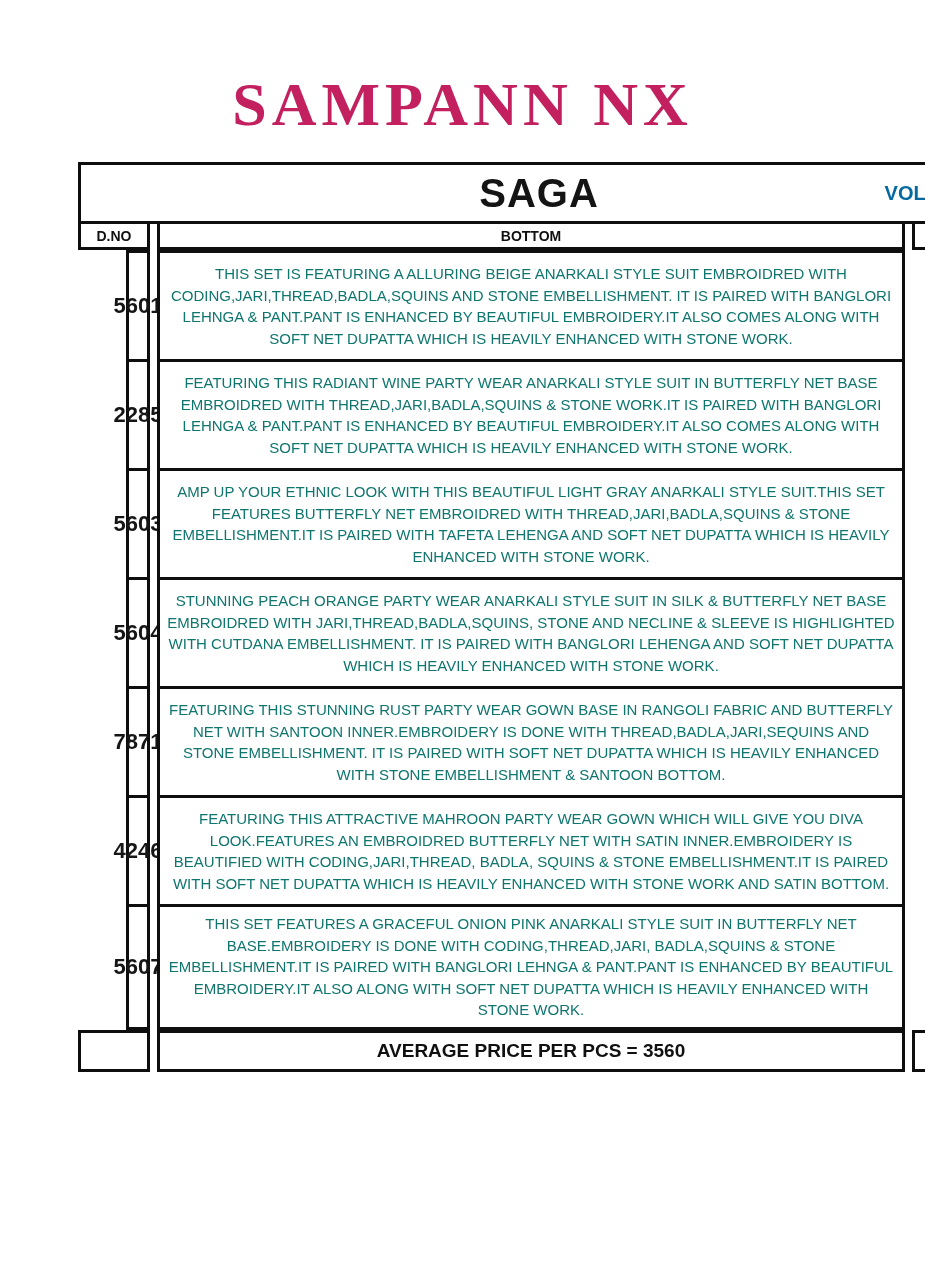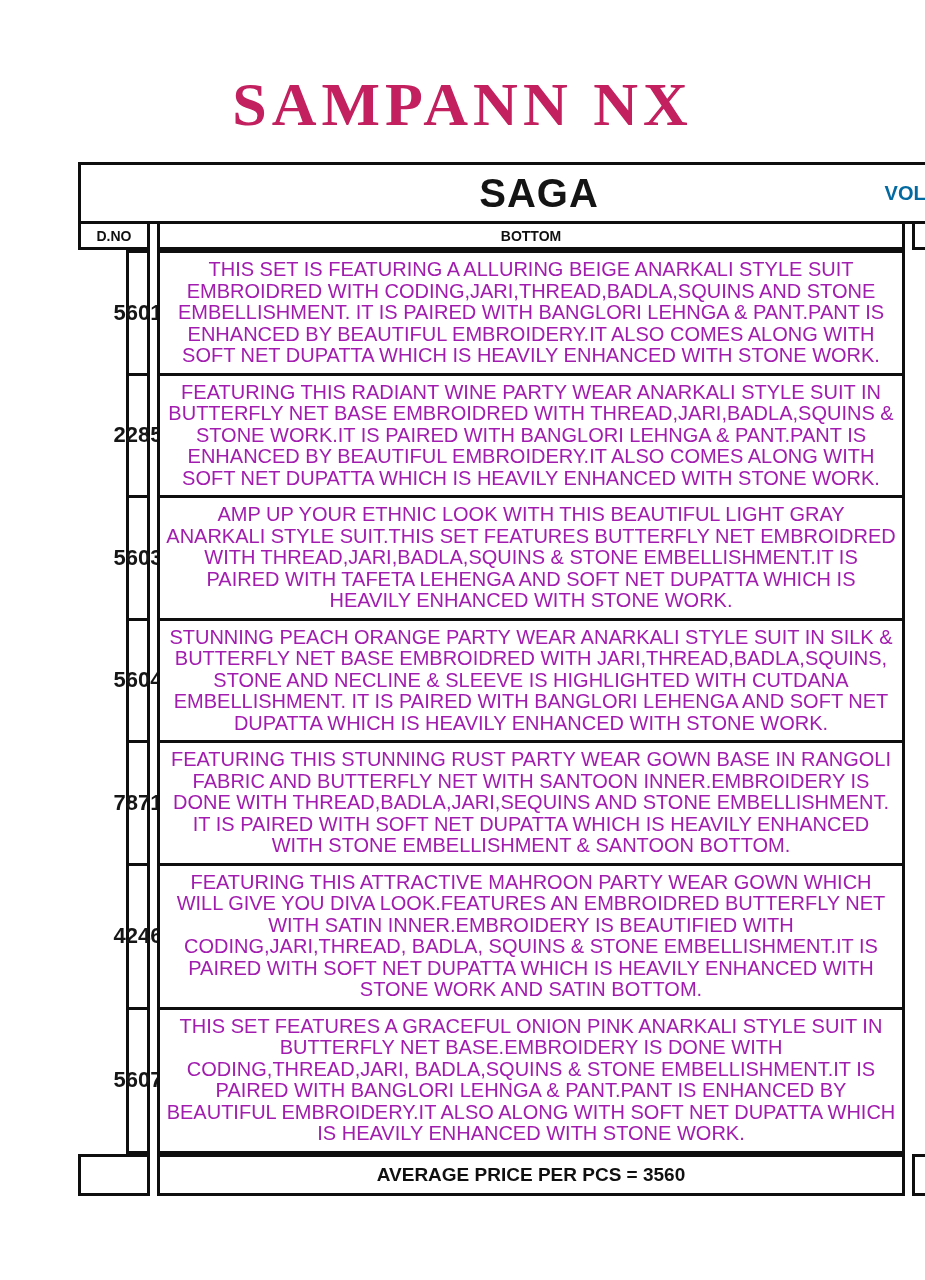--- a/index.html
+++ b/index.html
@@ -63,24 +63,24 @@
     font-weight: 700;
     color: #0369a1;
   }
 
   
   .header-row .cell { min-height: 29px; font-size: 14px; font-weight: 700; color: #101010; }
 
   
   .dno-cell, .price-cell { font-size: 22px; font-weight: 700; color: #161616; margin-left: 48px; }
   .details-cell {
-    font-size: 20px;
+    font-size: 15px;
     line-height: 21.5px;
     padding: 6px 6px;
-    color: #a21caf;
+    color: #0f766e;
     min-height: 112px;
   }
   .data-row:nth-of-type(8) .details-cell { padding: 18px 6px; }   
   .data-row:nth-of-type(9) .details-cell { padding: 14px 6px; }   
 
   
   .footer-row .cell { min-height: 42px; }
   .footer-summary { font-size: 19px; font-weight: 700; color: #101010; }
   .footer-total { font-size: 20px; font-weight: 700; color: #101010; }
 </style>

